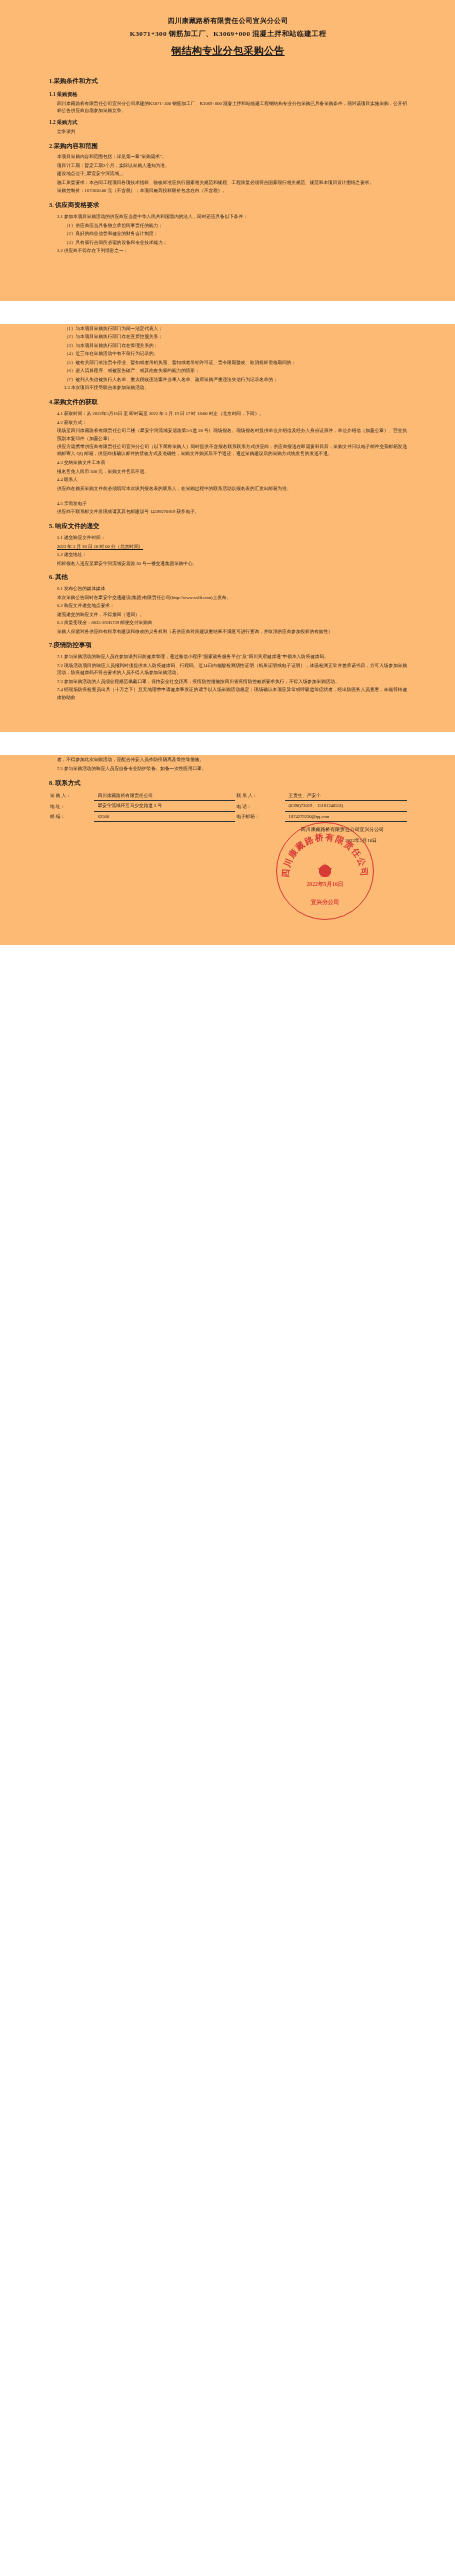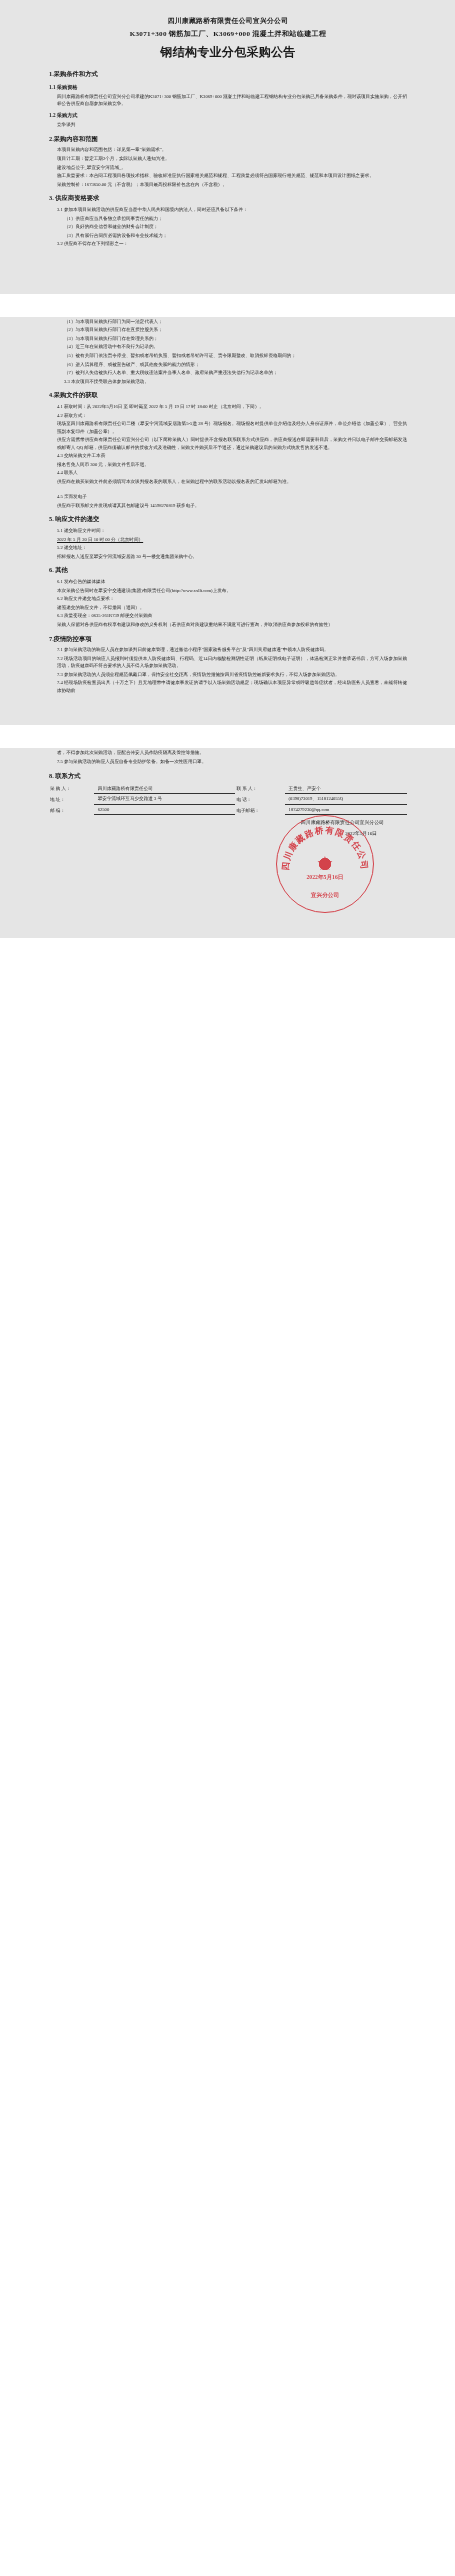--- a/index.html
+++ b/index.html
@@ -1,23 +1,23 @@
 <!DOCTYPE html>
 <html style="font-size:9px"><head>
 <meta charset="utf-8">
 <style>
   html,body{margin:0;padding:0;background:#ffffff;}
   body{font-family:"Liberation Serif","DejaVu Serif",serif;color:#1a1a1a;}
-  .page{width:456px;margin:0 auto;background:#e5e5e5;position:relative;}
+  .page{width:456px;margin:0 auto;background:#fdba74;position:relative;}
   .sheet{position:relative;padding:0 49px;box-sizing:border-box;}
   .sheet.s1{padding-top:15px;}
   .doc-title{text-align:center;font-size:7.1px;font-weight:bold;line-height:1.9;letter-spacing:0.3px;}
   .doc-title .l1{font-size:6.8px;}
   .doc-title .l2{font-size:7.1px;}
-  .doc-title .l3{font-size:12px;margin-bottom:6px;}
+  .doc-title .l3{font-size:10px;margin-bottom:17px;text-decoration:underline;}
   .h1{font-size:6.3px;font-weight:bold;margin:6.3px 0 2.8px;}
   .h2{font-size:5.2px;font-weight:bold;margin:4.6px 0 1.7px;}
   .p{font-size:4.6px;line-height:1.62;text-align:justify;margin:1.1px 0;text-indent:0;}
   .p.ind{padding-left:8px;}
   .u{text-decoration:underline;}
   .sp{height:5.7px;}
   .gap{height:15px;}
   .pagebreak{height:23px;background:#fff;}
   .contact-table{width:100%;border-collapse:collapse;font-size:4.6px;margin-top:2.3px;}
   .contact-table td{padding:2.3px 1.1px;vertical-align:bottom;}

